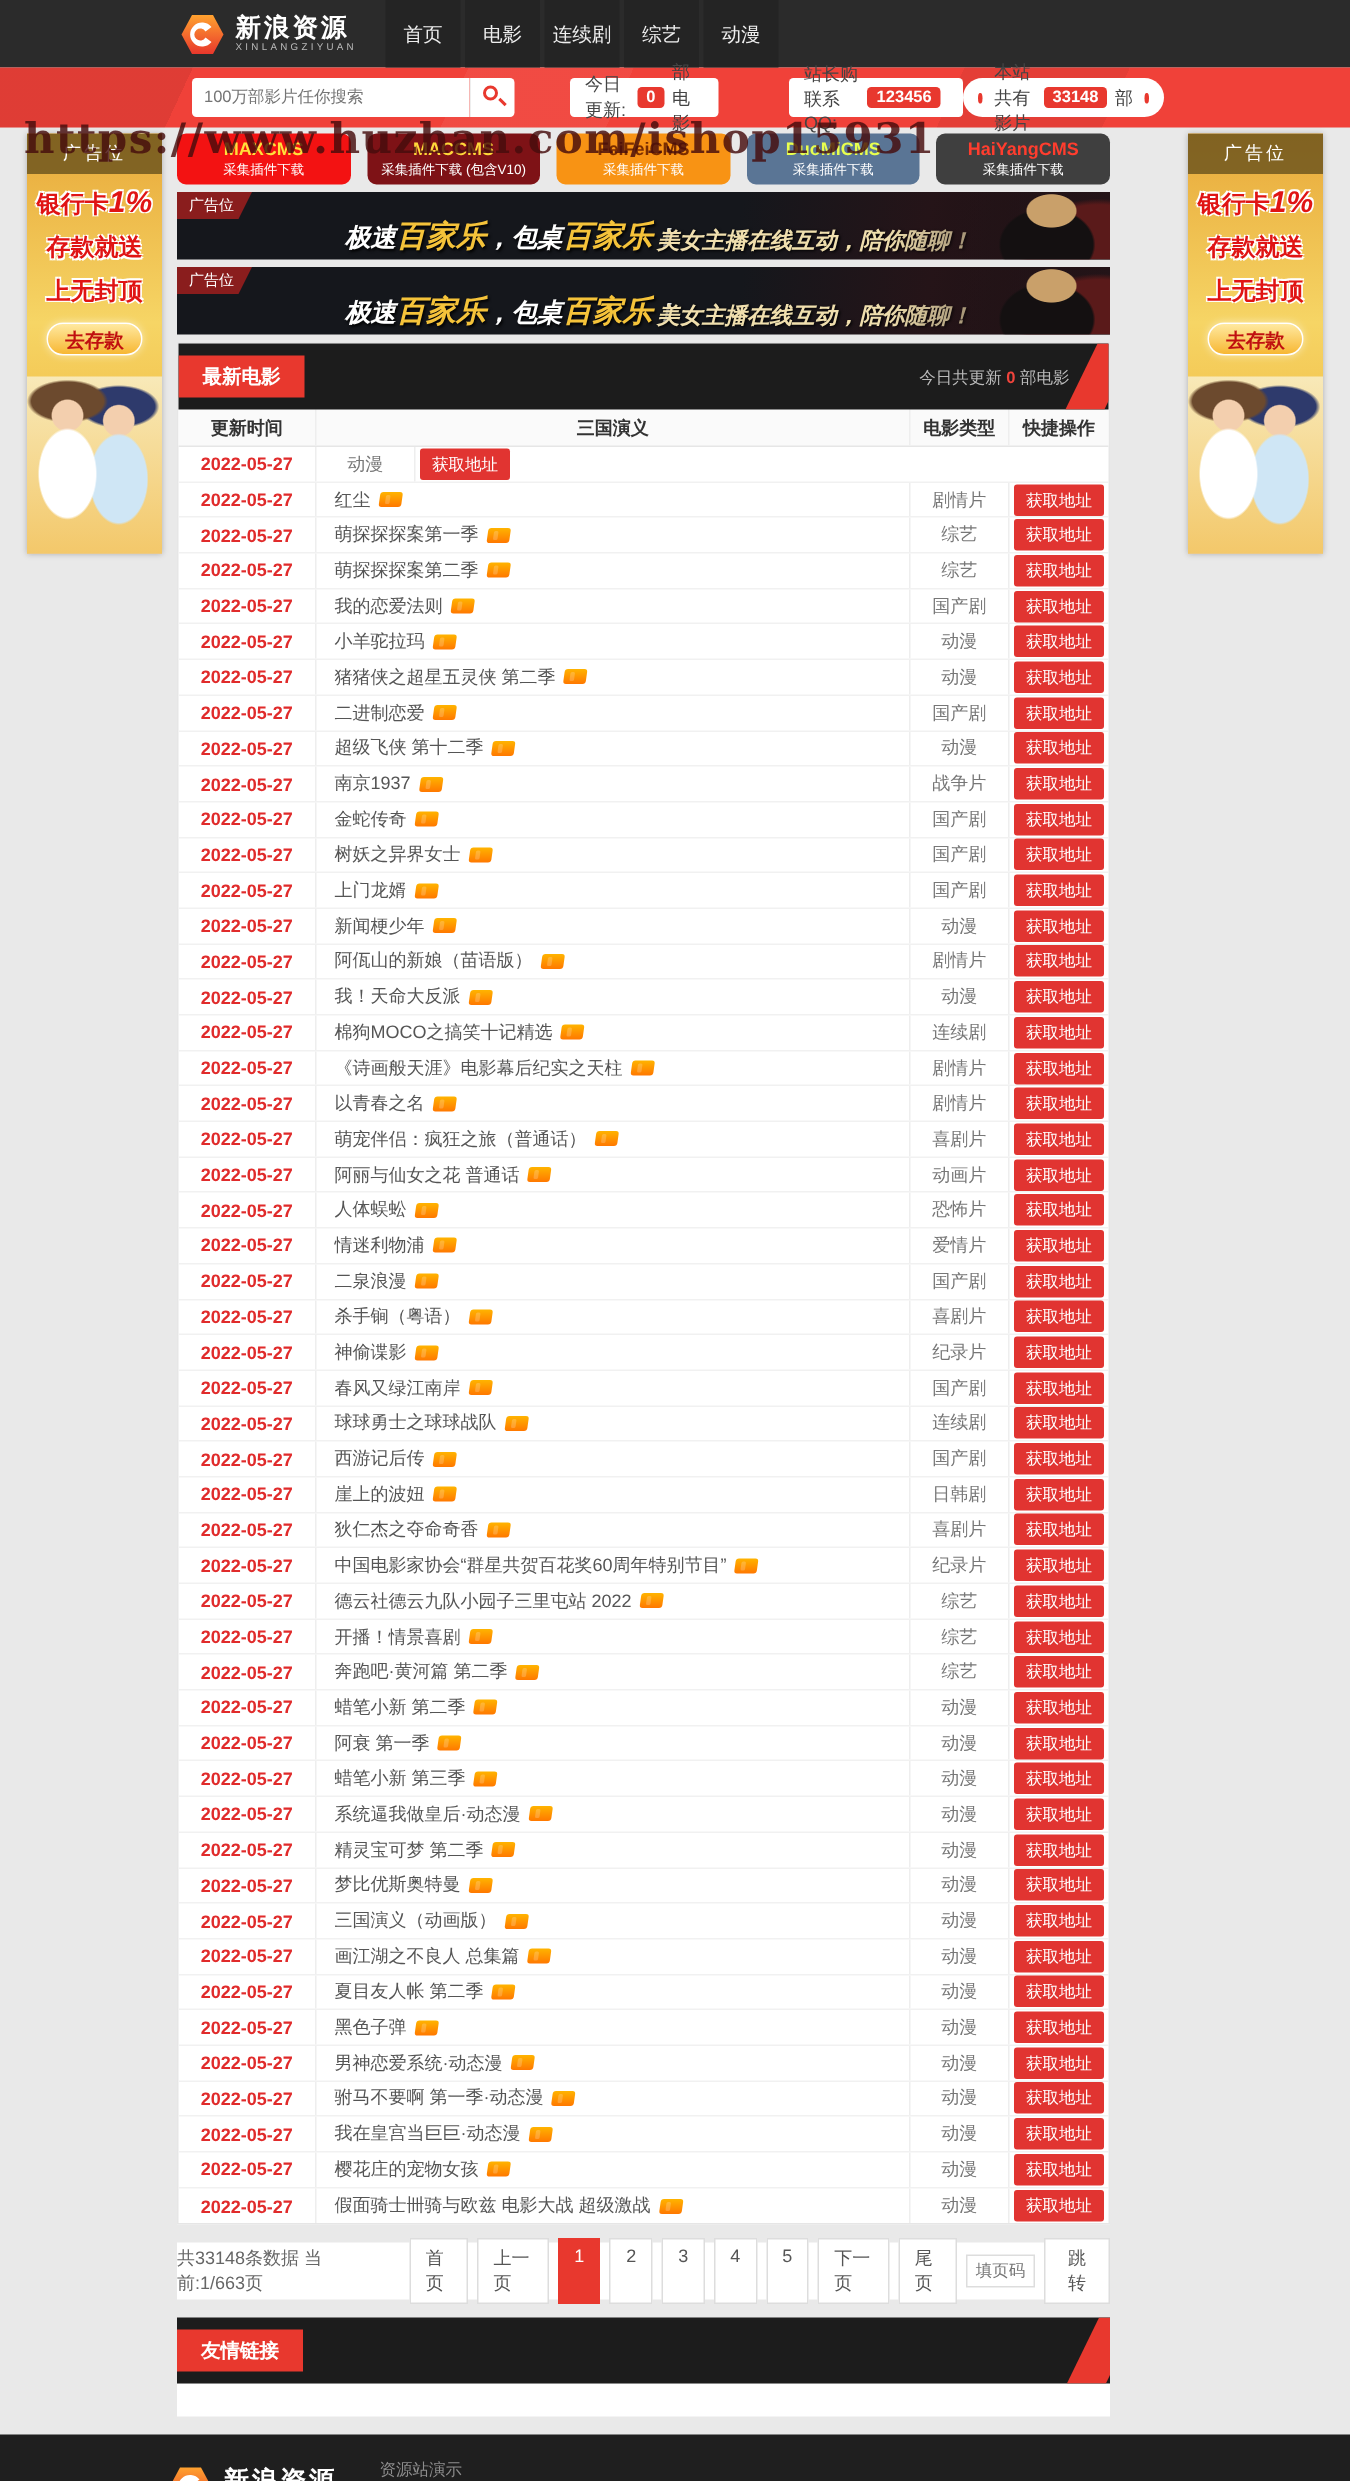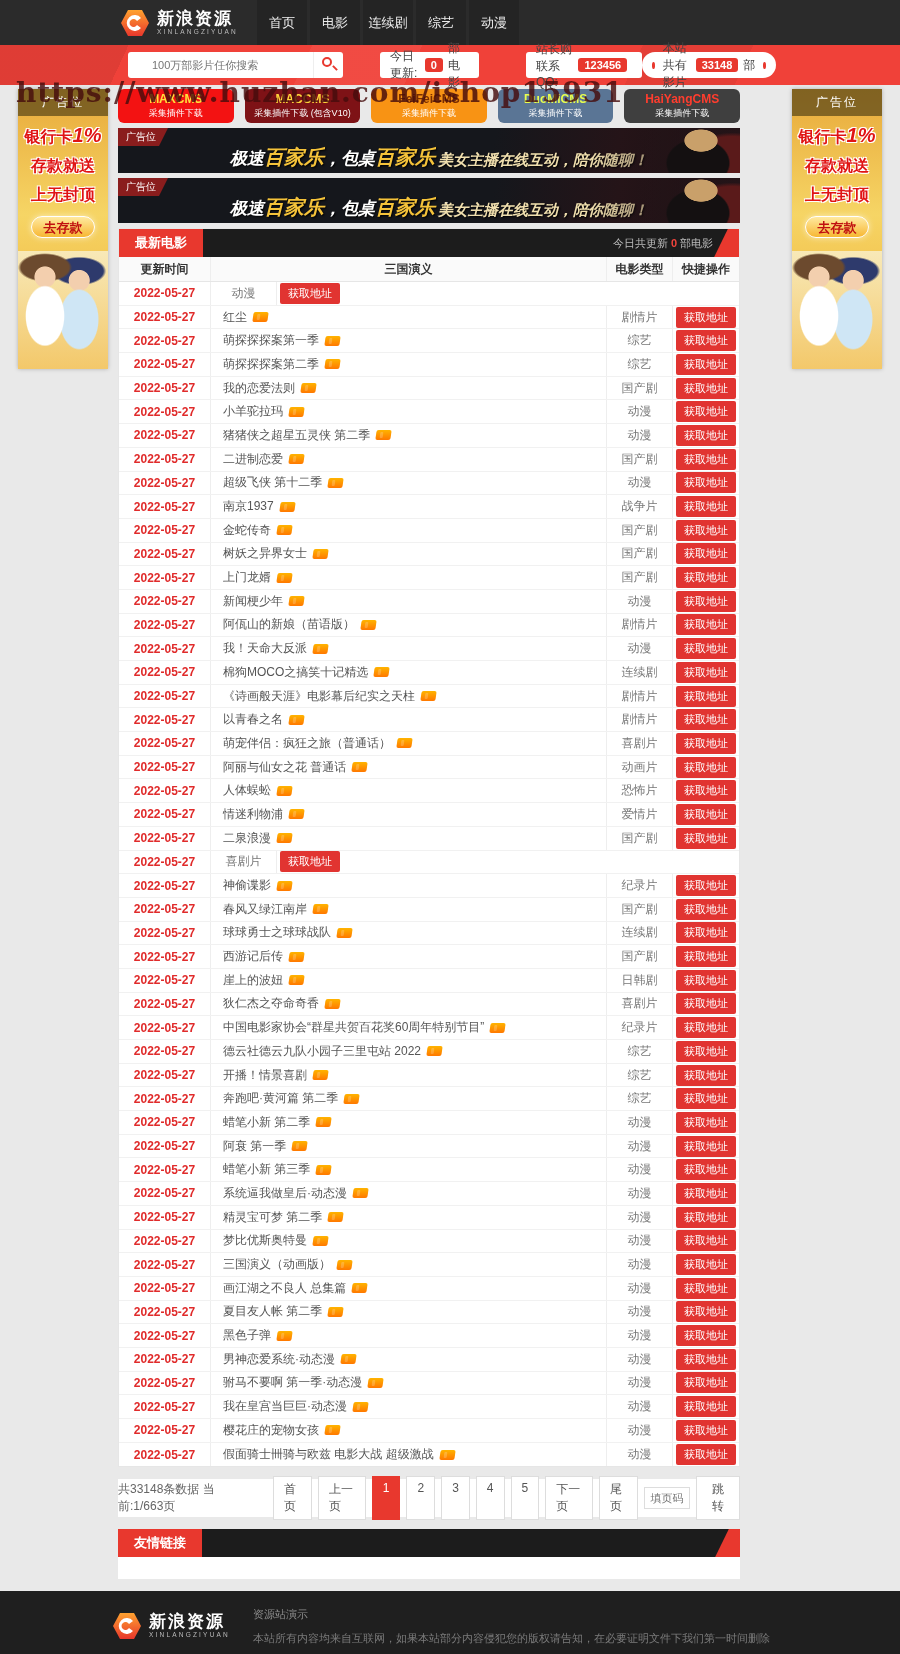--- a/index.html
+++ b/index.html
@@ -17,21 +17,21 @@
   .logo-txt .en { color: #bbb; font-size: 6.5px; letter-spacing: 2.2px; line-height: 9px; }
   .nav-items { display: flex; margin-left: 16px; height: 45px; }
   .nav-item { width: 50px; height: 45px; line-height: 45px; text-align: center; color: #eee;
     font-size: 13px; background: #242424; margin-left: 3px; cursor: pointer; }
   
   .redbar { height: 40px; background: #f04139;
     background-image: linear-gradient(115deg, rgba(0,0,0,.07) 0 14%, transparent 14% 34%, rgba(255,255,255,.05) 34% 46%, transparent 46% 70%, rgba(0,0,0,.05) 70% 82%, transparent 82%);
     display: flex; align-items: center; }
   .search-wrap { display: flex; margin-left: 128px; height: 26px; }
   .search-input { width: 185px; height: 26px; border: none; outline: none; border-radius: 3px 0 0 3px;
-    padding: 0 24px; font-size: 11px; color: #555; }
+    padding: 0 8px; font-size: 11px; color: #555; }
   .search-btn { width: 30px; height: 26px; background: #fff; border: none; border-left: 1px solid #eee;
     border-radius: 0 3px 3px 0; cursor: pointer; position: relative; }
   .mag { position: absolute; left: 8px; top: 5px; width: 10px; height: 10px;
     border: 2px solid #e8382e; border-radius: 50%; }
   .mag::after { content: ""; position: absolute; left: 8px; top: 8px; width: 6px; height: 2px;
     background: #e8382e; transform: rotate(45deg); }
   .pill { background: #fff; border-radius: 3px; height: 26px; display: flex; align-items: center;
     padding: 0 10px; font-size: 12px; color: #444; }
   .pill .chip { background: #e8382e; color: #fff; border-radius: 3px; padding: 1px 6px;
     font-size: 11px; font-weight: bold; margin: 0 5px; }
@@ -63,21 +63,21 @@
   .banner .l2 { position: absolute; left: 320px; top: 23px; font-size: 15px; font-weight: bold;
     font-style: italic; color: #f0dfae; text-shadow: 1px 1px 2px #000; }
   .banner .girl { position: absolute; right: 0; top: 0; bottom: 0; width: 150px;
     background:
       radial-gradient(ellipse 18px 12px at 74% 28%, #c9a06a 0 90%, transparent 95%),
       radial-gradient(ellipse 34px 26px at 72% 78%, #141011 0 90%, transparent 95%),
       radial-gradient(ellipse 60px 40px at 95% 90%, #5a1a1a 0 80%, transparent 90%),
       linear-gradient(90deg, transparent, #241418); }
   
   .movie-section { margin-top: 5px; background: #fff; border: 1px solid #e6e6e6; }
-  .sec-bar { position: relative; height: 28px; background: #1c1c1c; display: flex; align-items: center;
+  .sec-bar { position: relative; height: 44px; background: #1c1c1c; display: flex; align-items: center;
     overflow: hidden; }
   .sec-label { background: #e8382e; color: #fff; font-size: 13px; font-weight: bold;
     height: 28px; line-height: 28px; padding: 0 16px; }
   .sec-right { margin-left: auto; margin-right: 26px; color: #bbb; font-size: 11px; }
   .sec-right .cnt { color: #f0443c; font-weight: bold; margin: 0 3px; }
   .sec-accent { position: absolute; right: -8px; top: 0; bottom: 0; width: 26px;
     background: #e8382e; transform: skewX(-26deg); }
   .thead { display: flex; height: 25px; line-height: 25px; background: #fafafa;
     border-bottom: 1px solid #e6e6e6; font-size: 12px; font-weight: bold; color: #333; }
   .col-date { width: 92px; text-align: center; border-right: 1px solid #eee; }
@@ -410,20 +410,21 @@
           <div class="col-action"><button class="get-btn">获取地址</button></div>
         </div>
         <div class="trow">
           <div class="col-date">2022-05-27</div>
           <div class="col-name">二泉浪漫<span class="hot"></span></div>
           <div class="col-type">国产剧</div>
           <div class="col-action"><button class="get-btn">获取地址</button></div>
         </div>
         <div class="trow">
           <div class="col-date">2022-05-27</div>
+          <div class="col-name">杀手锏（粤语）<span class="hot"></span></div>
           <div class="col-type">喜剧片</div>
           <div class="col-action"><button class="get-btn">获取地址</button></div>
         </div>
         <div class="trow">
           <div class="col-date">2022-05-27</div>
           <div class="col-name">神偷谍影<span class="hot"></span></div>
           <div class="col-type">纪录片</div>
           <div class="col-action"><button class="get-btn">获取地址</button></div>
         </div>
         <div class="trow">

